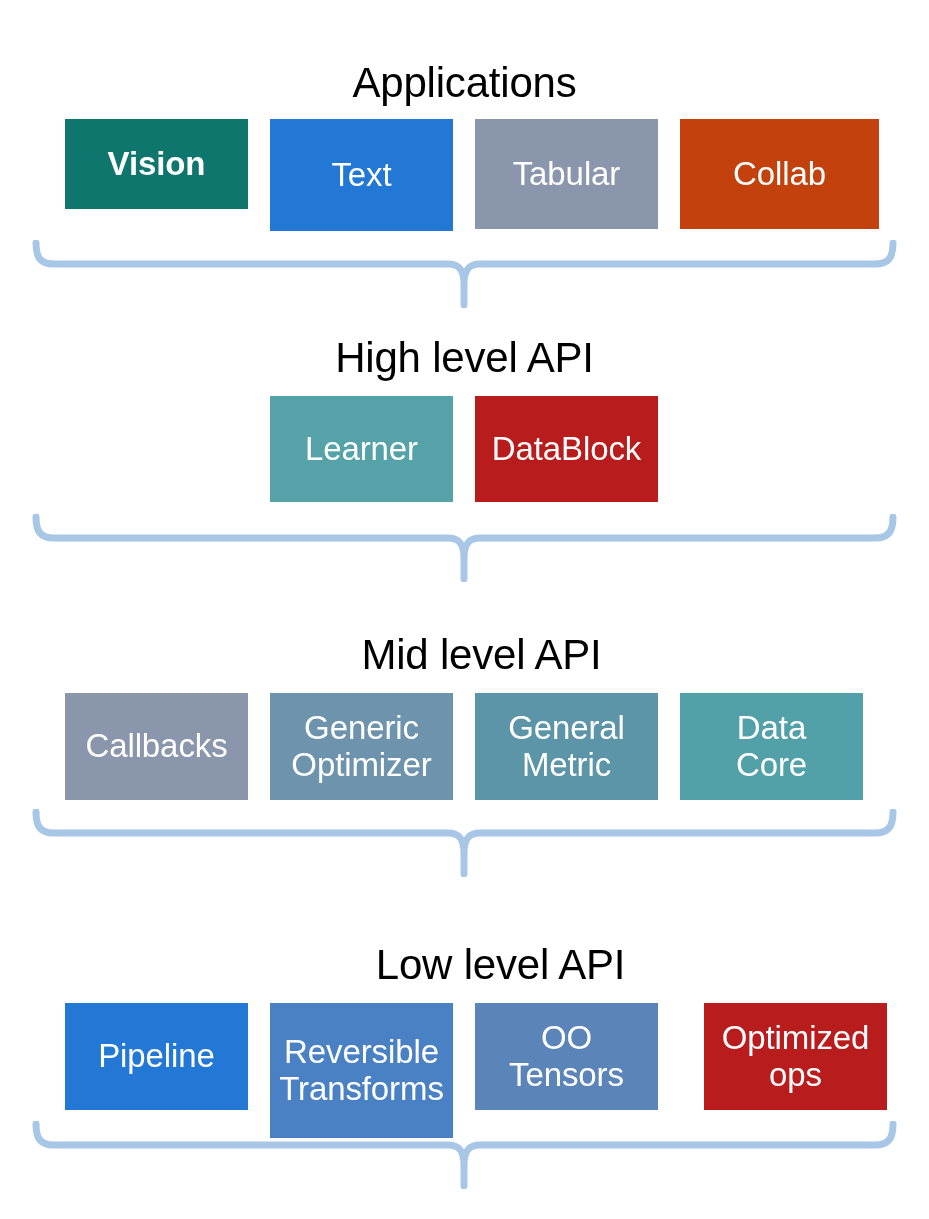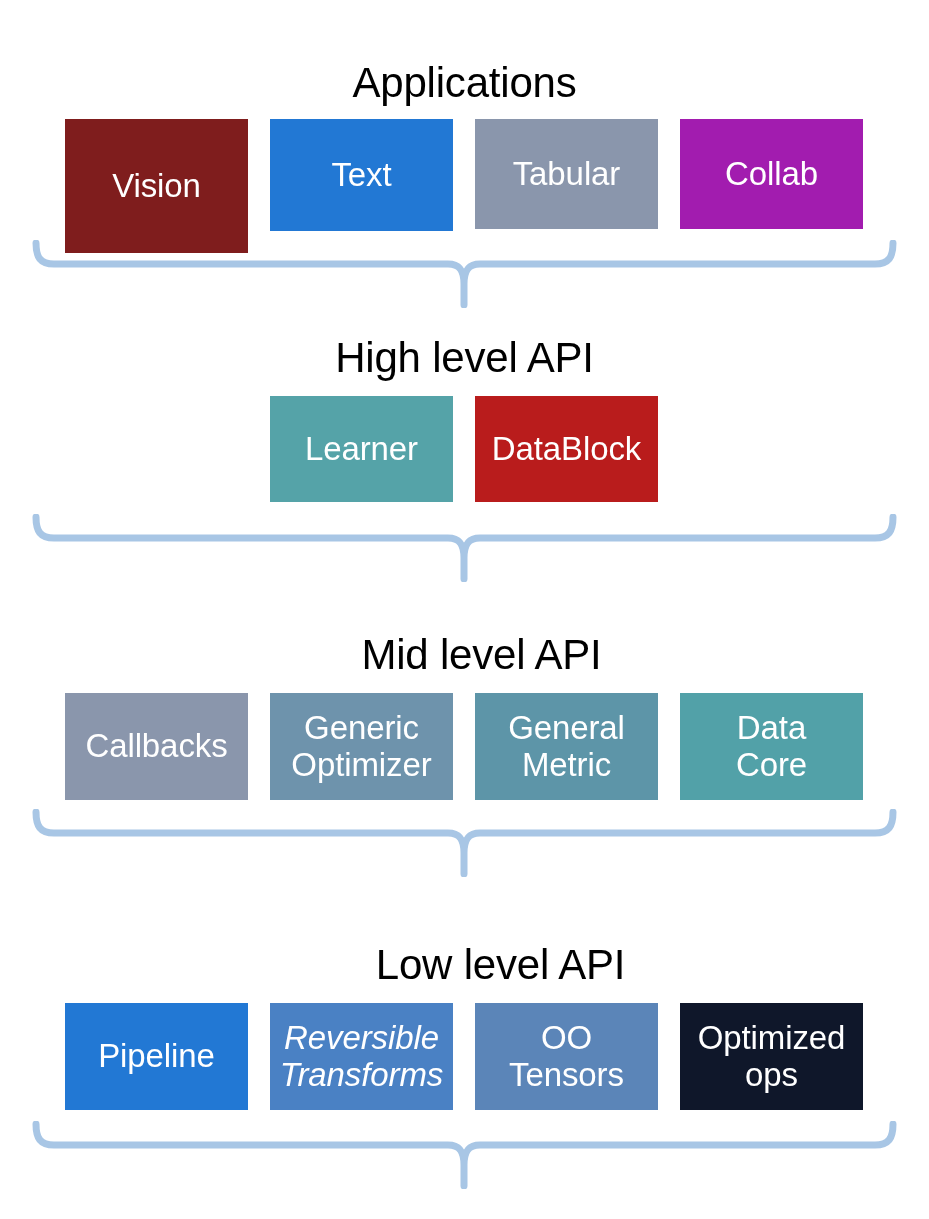--- a/index.html
+++ b/index.html
@@ -64,30 +64,30 @@
   .brace svg { display: block; width: 100%; height: 100%; }
 </style>
 </head>
 <body>
 
 <div id="canvas">
 
   <div class="heading" style="top:62px;">Applications</div>
 
   <div class="row" style="top:119px; left:65px;">
-    <div class="box" style="width:183px;height:134px;background:#7f1d1d;">
+    <div class="box" style="width:183px;height:90px;background:#0f766e;font-weight:bold;">
       <span class="box-label">Vision</span>
     </div>
     <div class="box" style="width:183px;height:112px;background:#2278D4;">
       <span class="box-label">Text</span>
     </div>
     <div class="box" style="width:183px;height:110px;background:#8A96AC;">
       <span class="box-label">Tabular</span>
     </div>
-    <div class="box" style="width:183px;height:110px;background:#a21caf;">
+    <div class="box" style="width:199px;height:110px;background:#c2410c;">
       <span class="box-label">Collab</span>
     </div>
   </div>
 
   <div class="brace" style="top:240px; height:68px;">
     <svg viewBox="0 0 869 68" preserveAspectRatio="none" aria-hidden="true">
       <path d="M 6 3 C 6 17, 10 24, 24 24 L 418 24 C 430 24, 434 31, 434 44 L 434 65
                L 434 44 C 434 31, 438 24, 450 24 L 845 24 C 859 24, 863 17, 863 3" fill="none" stroke="#A8C6E5" stroke-width="7" stroke-linecap="round" stroke-linejoin="round"></path>
     </svg>
   </div>
@@ -136,29 +136,29 @@
                L 434 44 C 434 31, 438 24, 450 24 L 845 24 C 859 24, 863 17, 863 3" fill="none" stroke="#A8C6E5" stroke-width="7" stroke-linecap="round" stroke-linejoin="round"></path>
     </svg>
   </div>
 
   <div class="heading" style="top:944px;padding-left:36px;">Low level API</div>
 
   <div class="row" style="top:1003px; left:65px;">
     <div class="box" style="width:183px;height:107px;background:#2278D4;">
       <span class="box-label">Pipeline</span>
     </div>
-    <div class="box" style="width:183px;height:107px;background:#4A81C4;font-style:italic;">
+    <div class="box" style="width:183px;height:135px;background:#4A81C4;">
       <span class="box-label">Reversible
 Transforms</span>
     </div>
     <div class="box" style="width:183px;height:107px;background:#5B85B8;">
       <span class="box-label">OO
 Tensors</span>
     </div>
-    <div class="box" style="width:183px;height:107px;background:#0f172a;">
+    <div class="box" style="width:183px;height:107px;background:#b91c1c;margin-left:24px;">
       <span class="box-label">Optimized
 ops</span>
     </div>
   </div>
 
   <div class="brace" style="top:1121px; height:68px;">
     <svg viewBox="0 0 869 68" preserveAspectRatio="none" aria-hidden="true">
       <path d="M 6 3 C 6 17, 10 24, 24 24 L 418 24 C 430 24, 434 31, 434 44 L 434 65
                L 434 44 C 434 31, 438 24, 450 24 L 845 24 C 859 24, 863 17, 863 3" fill="none" stroke="#A8C6E5" stroke-width="7" stroke-linecap="round" stroke-linejoin="round"></path>
     </svg>

